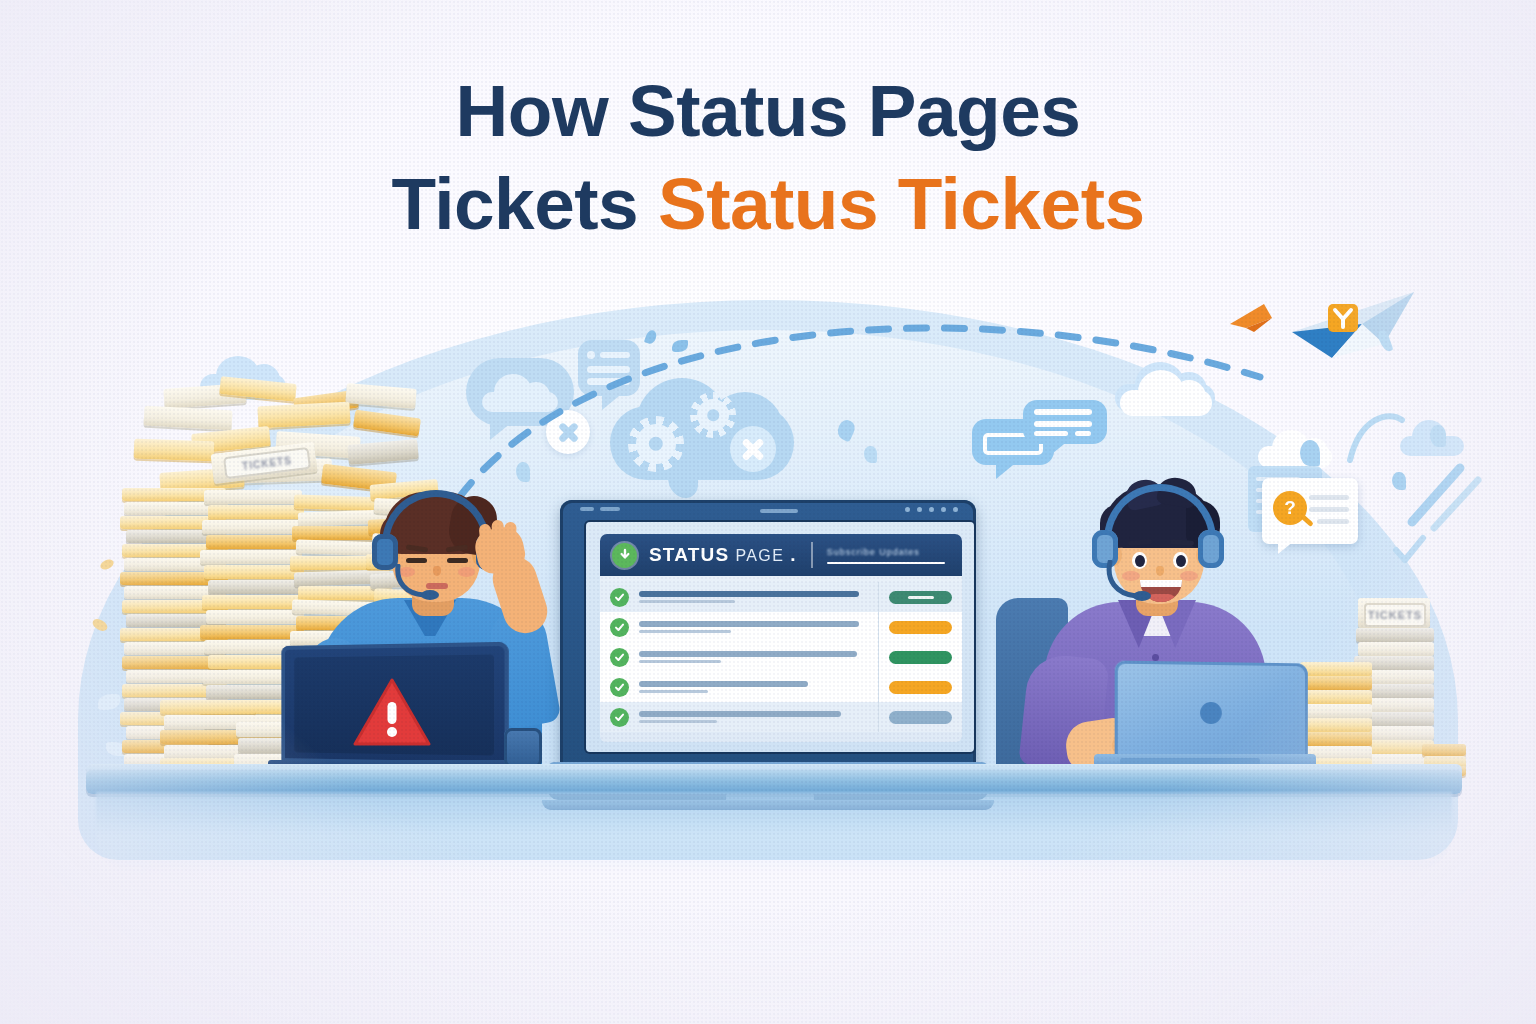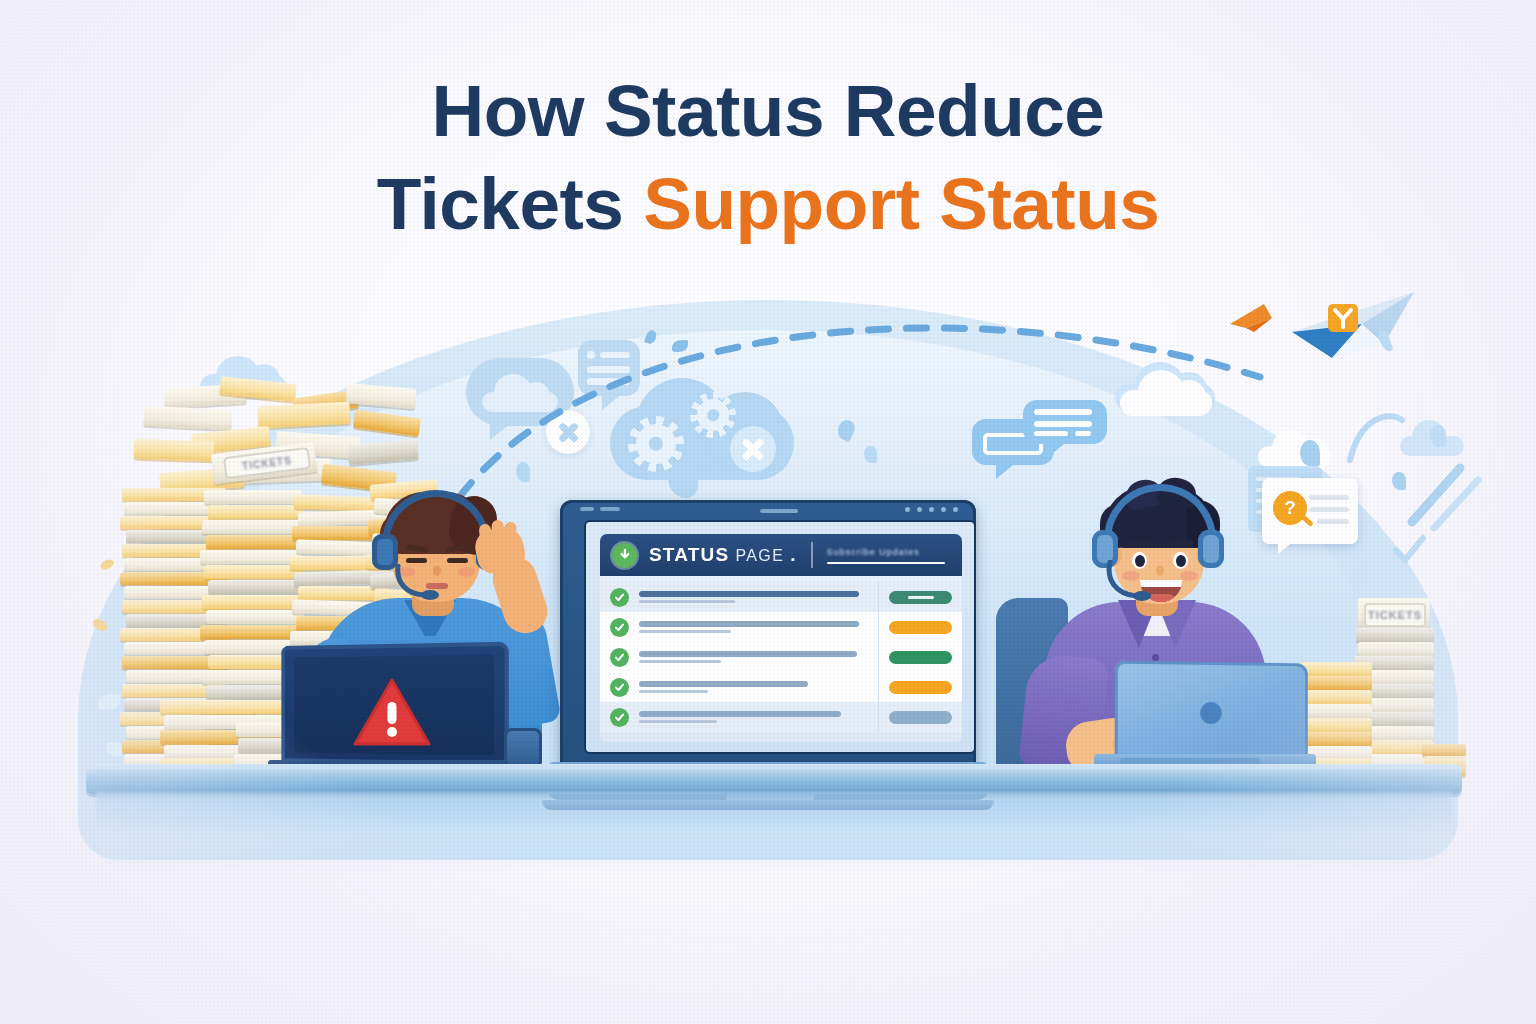--- a/index.html
+++ b/index.html
@@ -748,22 +748,22 @@
     </div>
 
     <div class="desk-top"></div>
     <div class="desk"></div>
     <div class="desk-reflection"></div>
 
   </div>
 
   <div class="title-wrap">
     <div class="title-line l1">
-      <span class="t-navy">How Status Reduce</span>
+      <span class="t-navy">How Status Pages</span>
     </div>
     <div class="title-line l2">
-      <span class="t-navy">Tickets </span><span class="t-orange">Support Status</span>
+      <span class="t-navy">Tickets </span><span class="t-orange">Status Tickets</span>
     </div>
   </div>
 
   <div class="texture"></div>
   <div class="vignette"></div>
 </div>
 
 </body></html>

